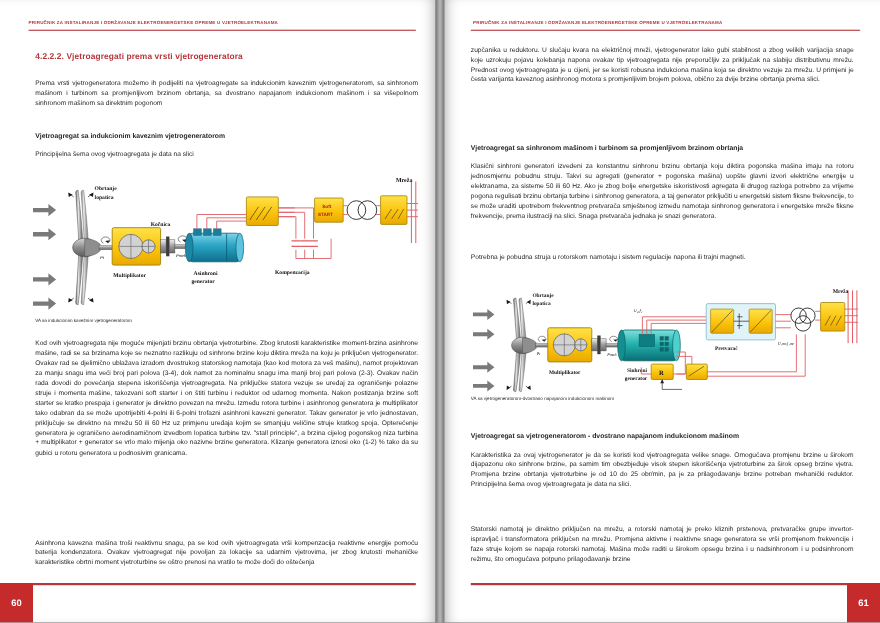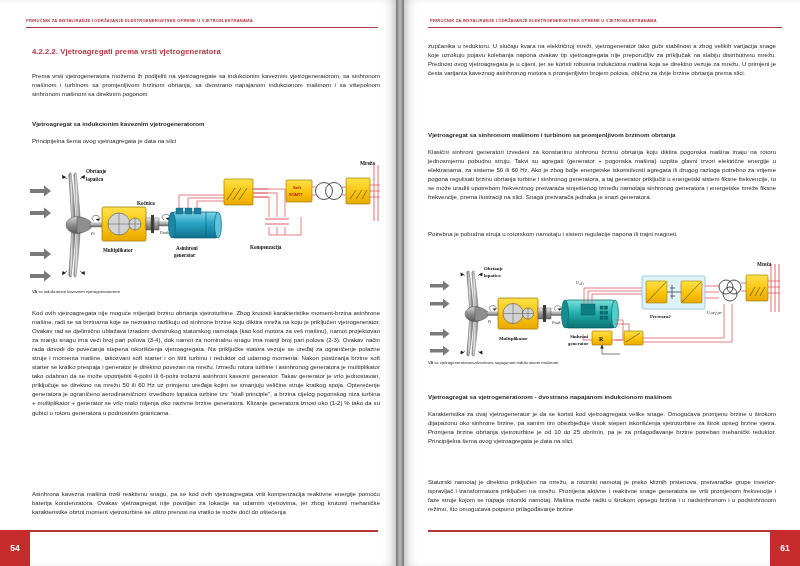--- a/index.html
+++ b/index.html
@@ -321,21 +321,21 @@
 
     <div class="col" style="top:309px;">
       <p>Kod ovih vjetroagregata nije moguće mijenjati brzinu obrtanja vjetroturbine. Zbog krutosti karakteristike moment-brzina asinhrone mašine, radi se sa brzinama koje se neznatno razlikuju od sinhrone brzine koju diktira mreža na koju je priključen vjetrogenerator. Ovakav rad se djelimično ublažava izradom dvostrukog statorskog namotaja (kao kod motora za veš mašinu), namot projektovan za manju snagu ima veći broj pari polova (3-4), dok namot za nominalnu snagu ima manji broj pari polova (2-3). Ovakav način rada dovodi do povećanja stepena iskorišćenja vjetroagregata.  Na priključke statora vezuje se uređaj za ograničenje polazne struje i momenta mašine, takozvani soft starter i on štiti turbinu i reduktor od udarnog momenta. Nakon postizanja brzine soft starter se kratko prespaja i generator je direktno povezan na mrežu. Između rotora turbine i asinhronog generatora je multiplikator tako odabran da se može upotrijebiti 4-polni ili 6-polni trofazni asinhroni kavezni generator. Takav generator je vrlo jednostavan, priključuje se direktno na mrežu 50 ili 60 Hz uz primjenu uređaja kojim se smanjuju veličine struje kratkog spoja. Opterećenje generatora je ograničeno aerodinamičnom izvedbom lopatica turbine tzv. "stall principle", a brzina cijelog pogonskog niza turbina + multiplikator + generator se vrlo malo mijenja oko nazivne brzine generatora. Klizanje generatora iznosi oko (1-2) % tako da su gubici u rotoru generatora u podnosivim granicama.</p>
     </div>
 
     <div class="col" style="top:490px;">
       <p>Asinhrona kavezna mašina troši reaktivnu snagu, pa se kod ovih vjetroagregata vrši kompenzacija reaktivne energije pomoću baterija kondenzatora. Ovakav vjetroagregat nije povoljan za lokacije sa udarnim vjetrovima, jer zbog krutosti mehaničke karakteristike obrtni moment vjetroturbine se oštro prenosi na vratilo te može doći do oštećenja</p>
     </div>
 
     <div class="foot-rule"></div>
-    <div class="pgnum pgnum-left">54</div>
+    <div class="pgnum pgnum-left">60</div>
   </div>
 
   <div class="gutter"></div>
 
   <div class="page page-right">
 
     <div class="run-head">PRIRUČNIK ZA INSTALIRANJE I ODRŽAVANJE ELEKTROENERGETSKE OPREME U VJETROELEKTRANAMA</div>
     <div class="run-rule"></div>
 
     <div class="col" style="left:24px; top:42px;">

